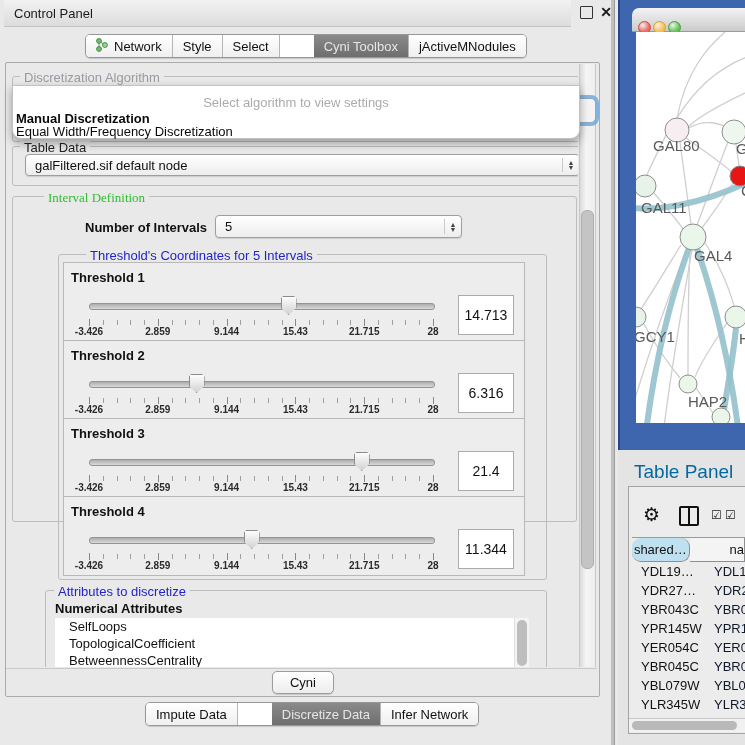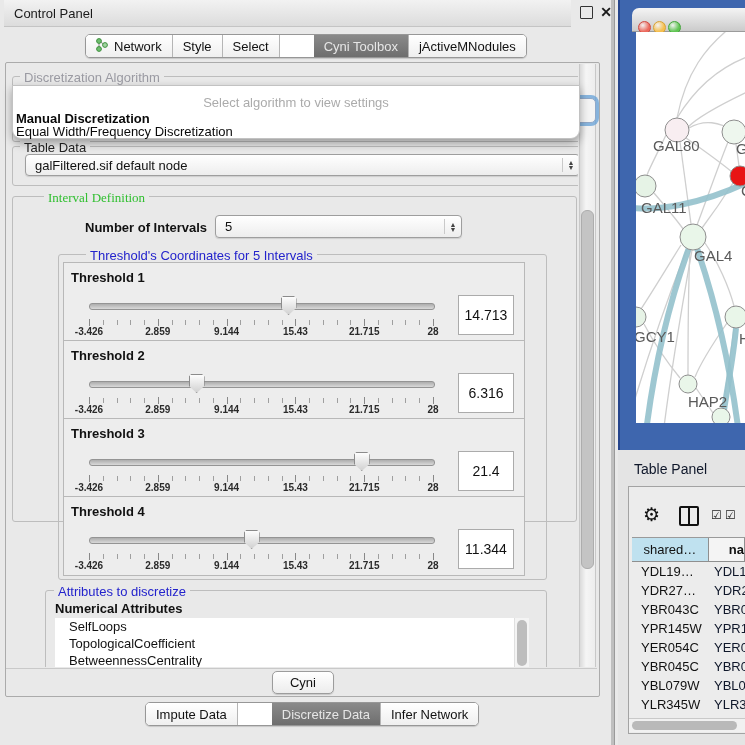--- a/index.html
+++ b/index.html
@@ -67,22 +67,22 @@
   #net-canvas{left:634px;top:32px;width:111px;height:391px;background:#fff;overflow:hidden;}
   
   #tp-region{left:618px;top:450px;width:127px;height:295px;background:#E4E4E4;}
   #tp-window{left:628px;top:486px;width:117px;height:246px;background:#ECECEC;border:1px solid #A3A3A3;border-right:none;}
   #tp-gear{left:643px;top:503px;font-size:19px;color:#111;}
   #tp-columns{left:679px;top:506px;width:16px;height:16px;border:2px solid #111;border-radius:2px;}
   #tp-columns::after{content:"";position:absolute;left:7px;top:0;width:2px;height:16px;background:#111;}
   .tp-check{top:508px;font-size:12px;color:#222;}
   #tp-header{left:632px;top:537px;width:113px;height:24px;display:flex;overflow:hidden;border-top:1px solid #9a9a9a;}
   .tp-hcell{height:100%;display:flex;align-items:center;justify-content:center;font-size:13px;color:#111;border-right:1px solid #8F8F8F;border-bottom:1px solid #8F8F8F;box-sizing:border-box;}
-  #tp-hcell-0{width:77px;background:#BFE1EF;}
-  #tp-hcell-1{flex:1;background:#F4F4F4;justify-content:flex-start;padding-left:20px;font-weight:bold;}
+  #tp-hcell-0{width:77px;background:#BFE1EF;border-radius:9px;}
+  #tp-hcell-1{flex:1;background:#F4F4F4;justify-content:flex-start;padding-left:40px;}
   #tp-rows{left:632px;top:562px;width:113px;height:156px;overflow:hidden;}
   .tp-row{display:flex;height:19px;align-items:center;}
   .tp-c0{width:77px;padding-left:9px;box-sizing:border-box;font-size:13px;color:#111;white-space:nowrap;overflow:hidden;}
   .tp-c1{flex:1;font-size:13px;color:#0f172a;padding-left:5px;white-space:nowrap;overflow:hidden;}
   #tp-hscroll-track{left:629px;top:718px;width:116px;height:13px;background:#F1F1F1;border-top:1px solid #C9C9C9;}
 </style>
 </head>
 <body>
 
 <div id="stage">
@@ -391,21 +391,21 @@
           <text x="5" y="181" font-size="15" fill="#5A5A5A" font-family="&quot;Liberation Sans&quot;, sans-serif">GAL11</text>
           <text x="58" y="229" font-size="15" fill="#5A5A5A" font-family="&quot;Liberation Sans&quot;, sans-serif">GAL4</text>
           <text x="-2" y="310" font-size="15" fill="#5A5A5A" font-family="&quot;Liberation Sans&quot;, sans-serif">GCY1</text>
           <text x="103" y="312" font-size="15" fill="#5A5A5A" font-family="&quot;Liberation Sans&quot;, sans-serif">H</text>
           <text x="52" y="375" font-size="15" fill="#5A5A5A" font-family="&quot;Liberation Sans&quot;, sans-serif">HAP2</text>
         </svg>
     </div>
   </div>
 
   <div id="tp-region" class="abs">
-    <span class="abs" style="left:16px;top:11px;font-size:14px;color:#0f172a;">Table Panel</span>
+    <span class="abs" style="left:16px;top:11px;font-size:19px;color:#0369a1;">Table Panel</span>
   </div>
   <div id="tp-window" class="abs"></div>
   <span id="tp-gear" class="abs">⚙</span>
   <span id="tp-columns" class="abs"></span>
   <span class="abs tp-check" style="left:711px;">☑</span>
   <span class="abs tp-check" style="left:725px;">☑</span>
   <div id="tp-header" class="abs">
     <div class="tp-hcell" id="tp-hcell-0">shared…</div>
     <div class="tp-hcell" id="tp-hcell-1">na</div>
   </div>

